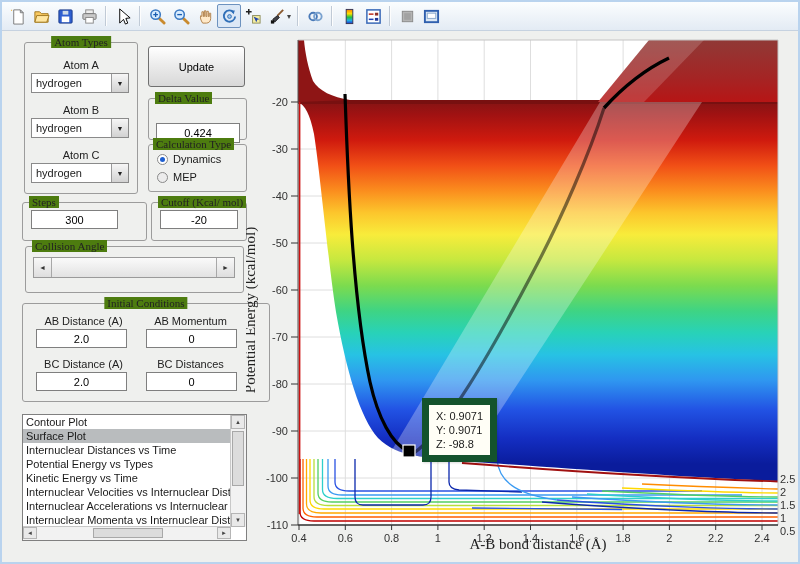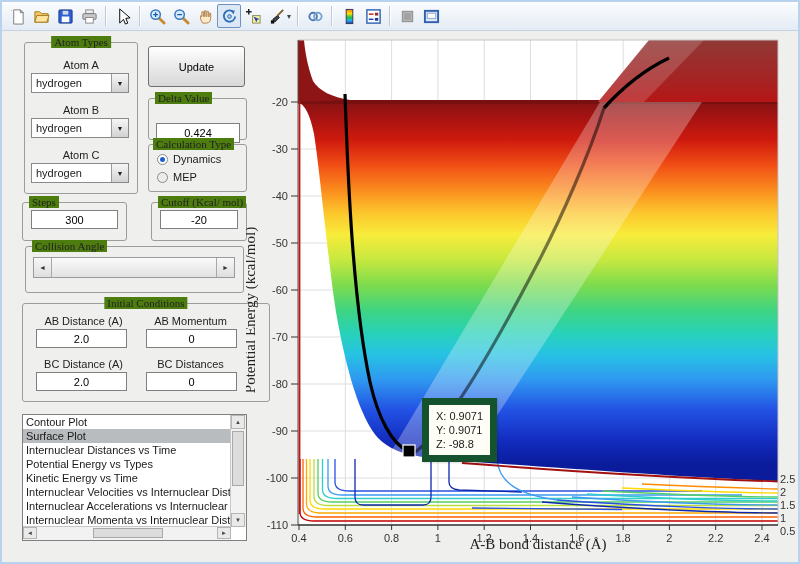--- a/index.html
+++ b/index.html
@@ -212,21 +212,21 @@
   <div class="radrow" style="left:8px;top:8px;">
     <span class="radio sel"></span>
     <span>Dynamics</span>
   </div>
   <div class="radrow" style="left:8px;top:26px;">
     <span class="radio off"></span>
     <span>MEP</span>
   </div>
 </div>
 
-<div class="grp" style="left:20px;top:200px;width:103px;height:37px;">
+<div class="grp" style="left:20px;top:200px;width:103px;height:37px;padding-left:20px;">
   <span class="ttl left">Steps</span>
   <input class="edit" style="left: 8px; top: 7px; width: 87px; height: 19px;" value="300">
 </div>
 
 <div class="grp" style="left:149px;top:200px;width:94px;height:37px;">
   <span class="ttl left">Cutoff (Kcal/ mol)</span>
   <input class="edit" style="left: 8px; top: 7px; width: 78px; height: 19px;" value="-20">
 </div>
 
 <div class="grp" style="left:23px;top:244px;width:217px;height:45px;">

